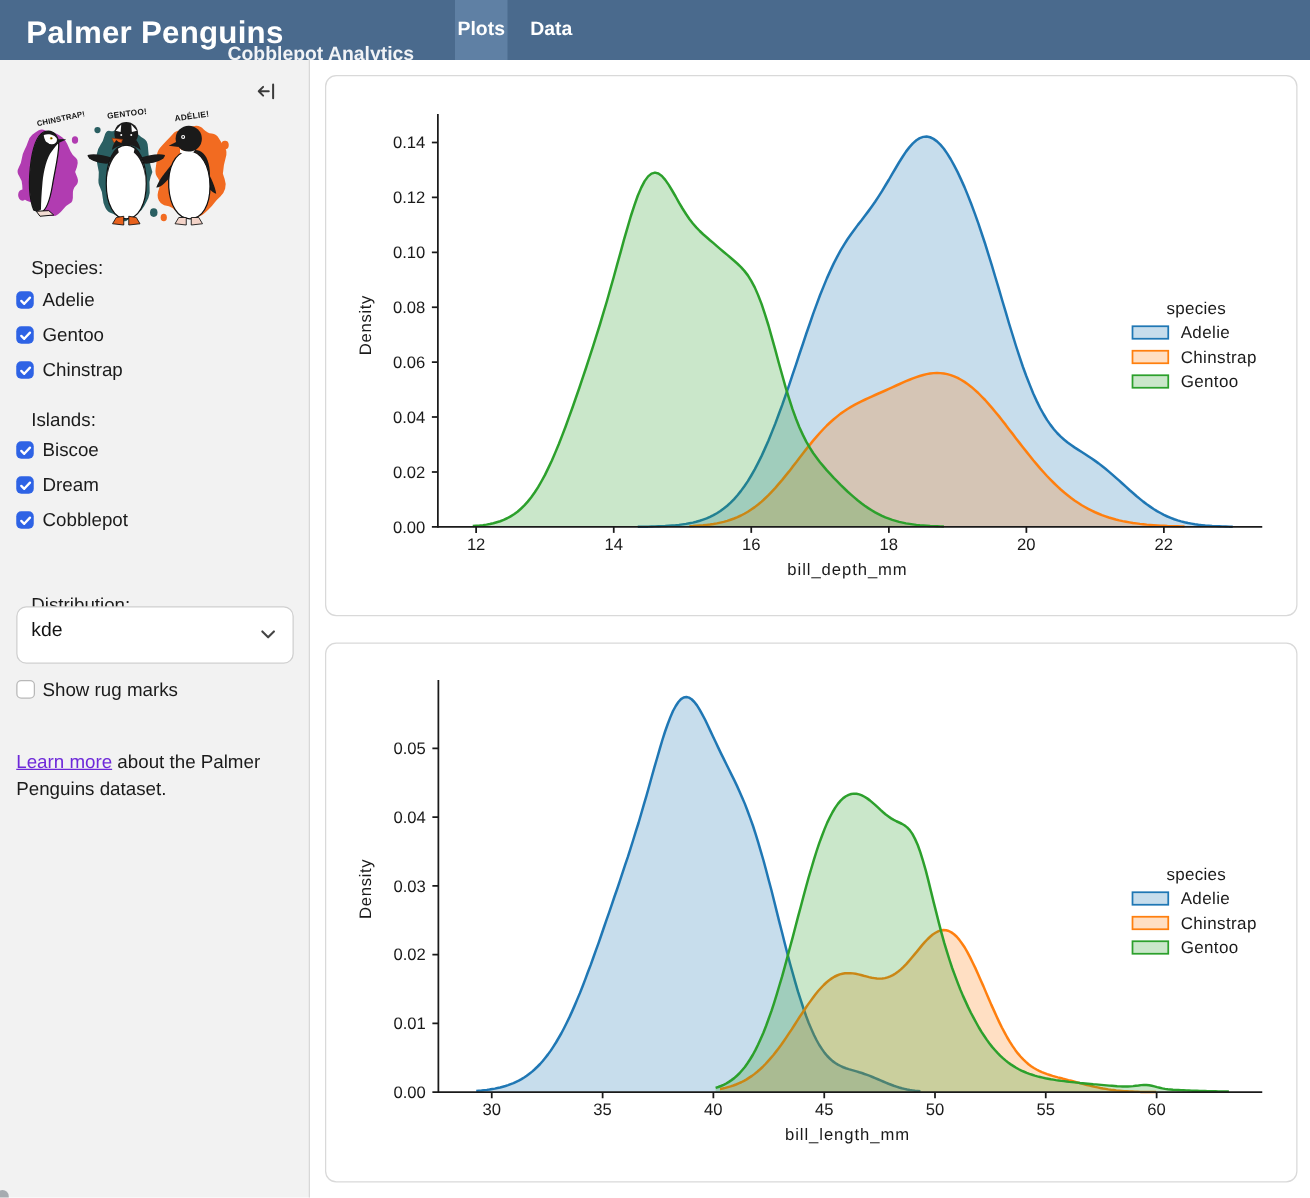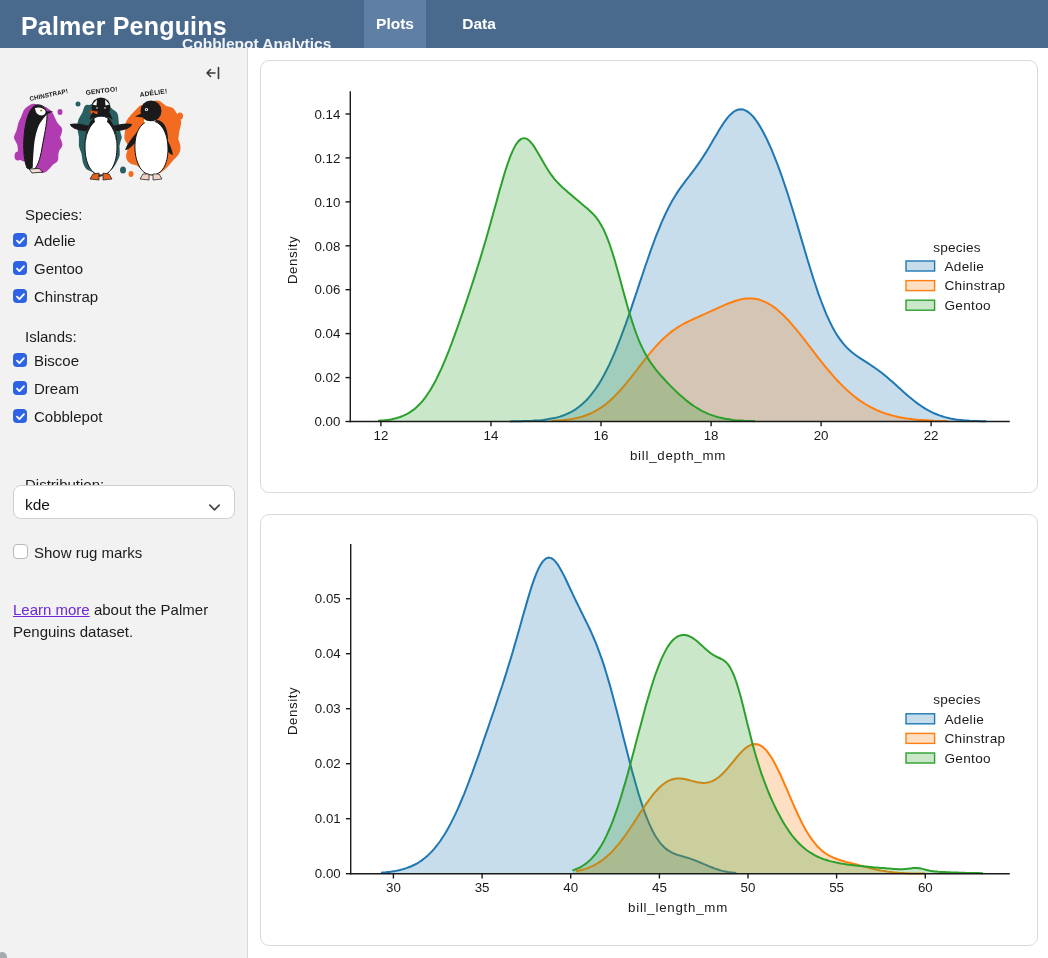--- a/index.html
+++ b/index.html
@@ -1,30 +1,30 @@
 <!DOCTYPE html>
 <html><head>
 <meta charset="utf-8">
 <style>
 * { margin:0; padding:0; box-sizing:border-box; }
 html,body { width:1048px; height:958px; font-family:"Liberation Sans",sans-serif; background:#fff; overflow:hidden; }
 .navbar { position:absolute; left:0; top:0; width:1048px; height:48px; background:#4a6a8d; }
 .nav-title { position:absolute; left:21px; top:12px; font-size:25px; font-weight:700; color:#fff; letter-spacing:0.2px; }
 .nav-sub { position:absolute; left:182px; top:15px; font-size:15.5px; font-weight:700; color:rgba(255,255,255,0.92);margin-top:20px; }
 .nav-tab { position:absolute; top:0; height:48px; line-height:48px; text-align:center; font-size:15.5px; font-weight:700; color:#fff; }
-.tab-plots { left:364px; width:62px; background:#5f80a4; }
-.tab-data { left:448px; width:62px; }
+.tab-plots { left:364px; width:42px; background:#5f80a4; }
+.tab-data { left:410px; width:62px; }
 .sidebar { position:absolute; left:0; top:48px; width:248px; height:910px; background:#f2f2f2; border-right:1px solid #d8d8d8; }
 .collapse-ic { position:absolute; left:204px; top:16px; width:18px; height:18px; color:#3a3a3a; }
 .sb-label { position:absolute; left:13px; font-size:15px; color:#1b1b1b;margin-left:12px; }
 .cb { position:absolute; left:13px; width:14px; height:14px; border-radius:4px; background:#2e63e5; }
 .cb svg { position:absolute; left:1.5px; top:1.5px; }
 .cb-off { position:absolute; left:13px; width:14.5px; height:14.5px; border-radius:4px; background:#fff; border:1px solid #b8b8b8; }
 .cb-lab { position:absolute; left:34px; font-size:15px; color:#1b1b1b; }
-.select { position:absolute; left:13px; top:437px; width:222px; height:34px; background:#fff; border:1px solid #cfcfcf; border-radius:8px;text-align:center; }
+.select { position:absolute; left:13px; top:437px; width:222px; height:46px; background:#fff; border:1px solid #cfcfcf; border-radius:8px;text-align:center; }
 .select span { position:absolute; left:11px; top:10px; font-size:15.5px; color:#111; }
 .learn { position:absolute; left:13px; top:551px; width:210px; font-size:15px; color:#1b1b1b; line-height:21.5px; }
 .learn a { color:#6d28d9; text-decoration:underline; }
 .card { position:absolute; background:#fff; border:1px solid #d9d9d9; border-radius:9px; }
 .card1 { left:259.5px; top:59.5px; width:778px; height:433.5px; }
 .card2 { left:259.5px; top:513.5px; width:778px; height:432.5px; }
 .corner-btn { position:absolute; left:-3px; top:952px; width:10px; height:6px; background:#a6abb0; border-radius:5px 5px 0 0; }
 svg.overlay { position:absolute; left:0; top:0; }
 </style>
 </head>

